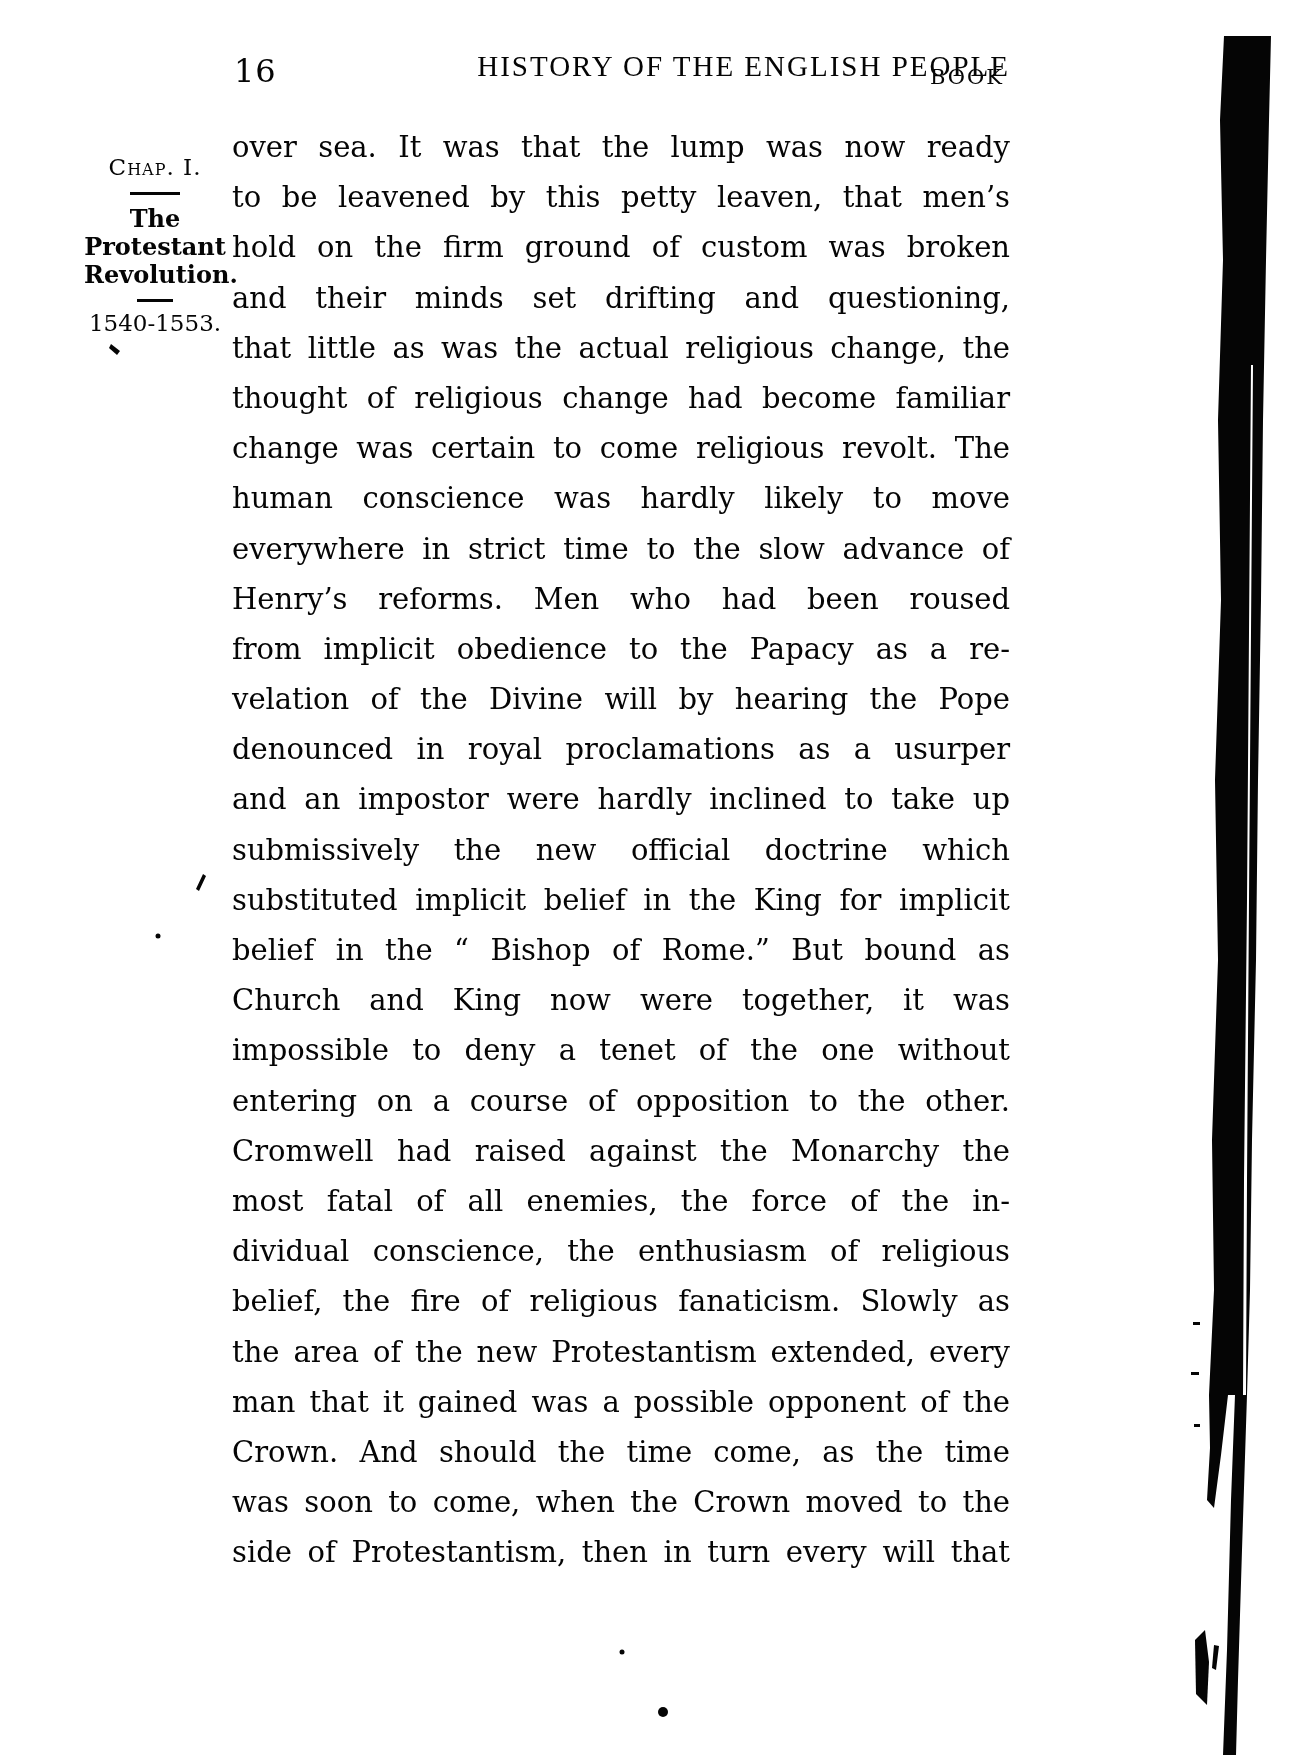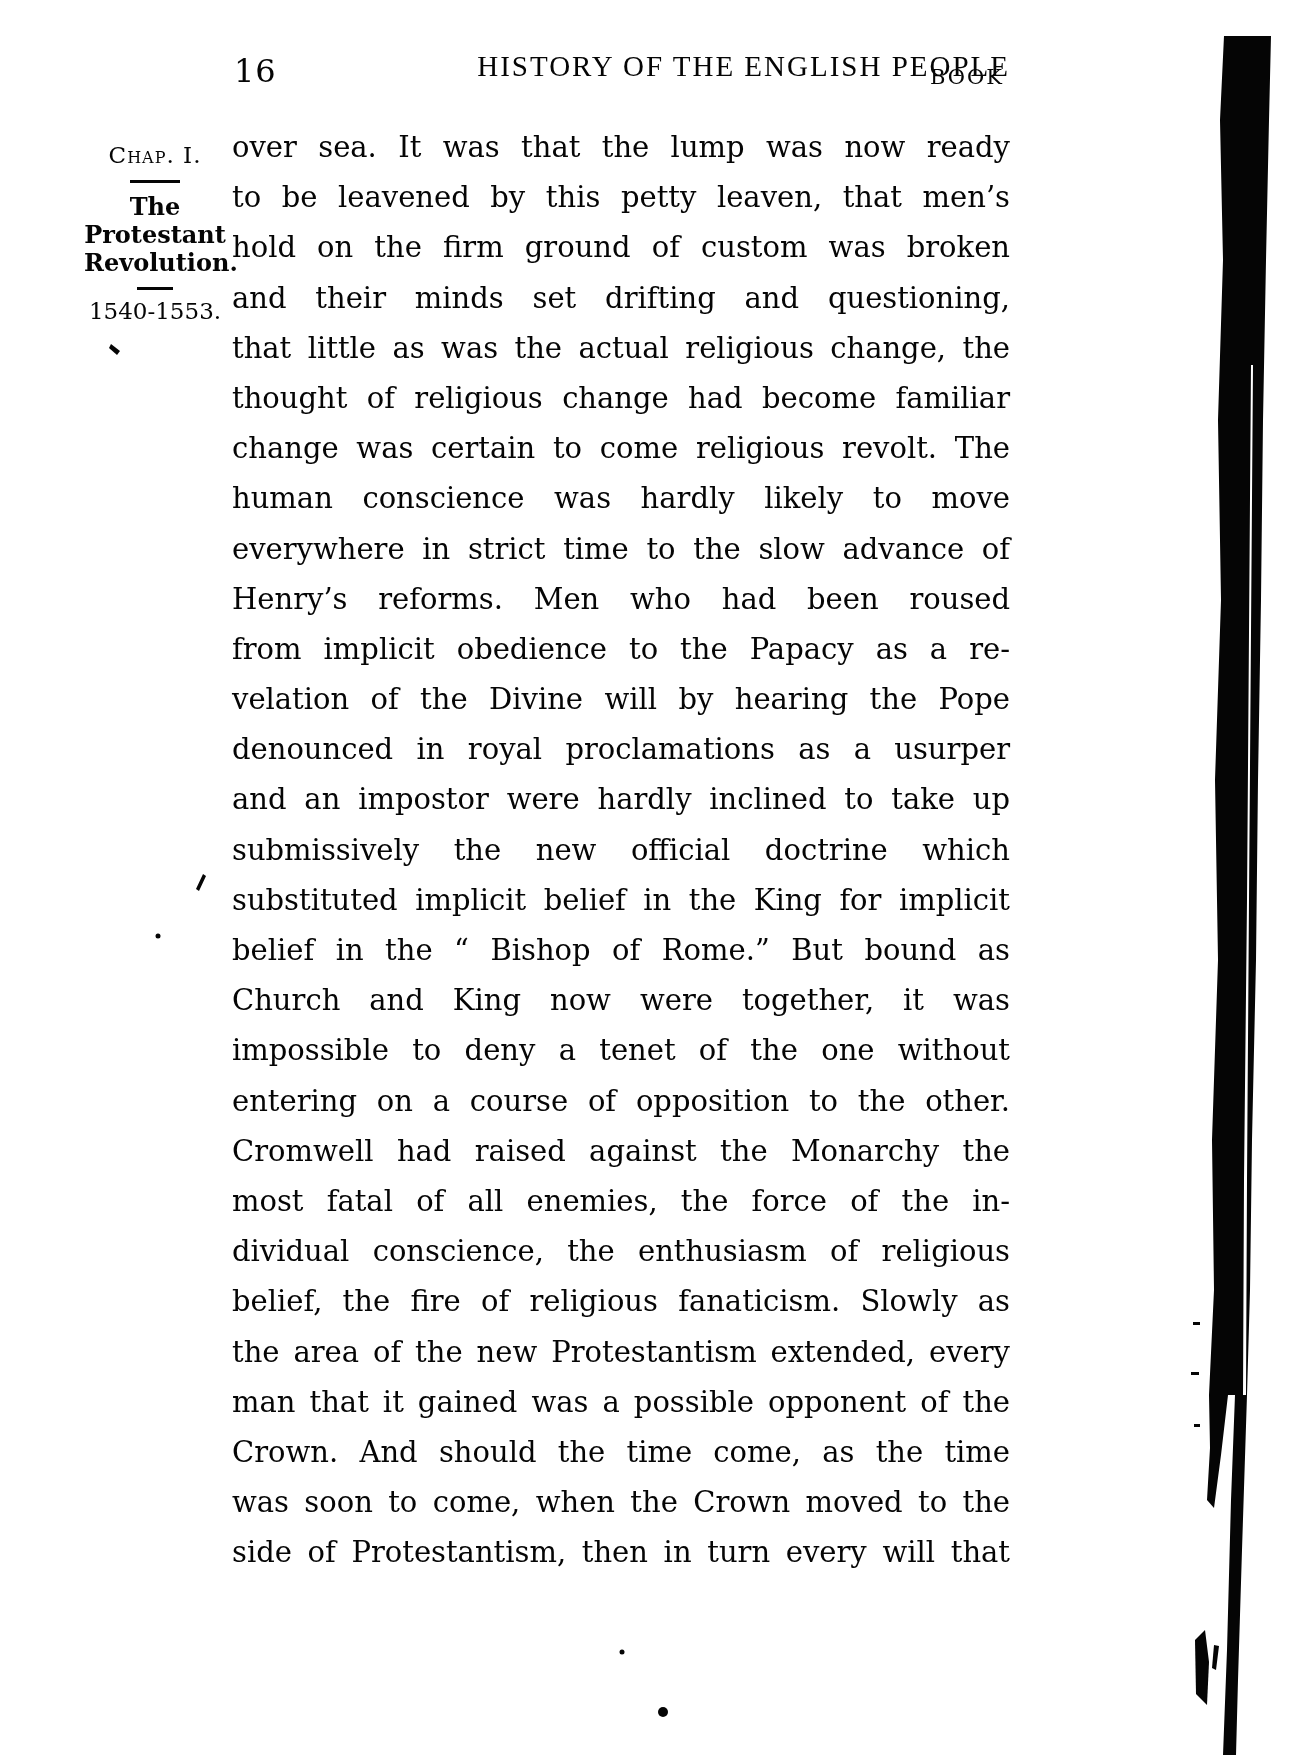--- a/index.html
+++ b/index.html
@@ -33,20 +33,21 @@
   }
   
   .margin-col{
     position:absolute;left:84px;top:142px;width:142px;
     text-align:center;
   }
   .chap{
     font-variant:small-caps;
     font-size:23px;letter-spacing:1px;
     line-height:26px;
+    margin-top:12px;
   }
   .mnote-rule{
     width:50px;height:3px;background:#050505;
     margin:12px auto 10px auto;
   }
   .mnote-rule.short{width:36px;margin:10px auto 8px auto;}
   .mnote-title{
     font-weight:bold;font-size:24px;line-height:28px;
   }
   .mnote-date{

